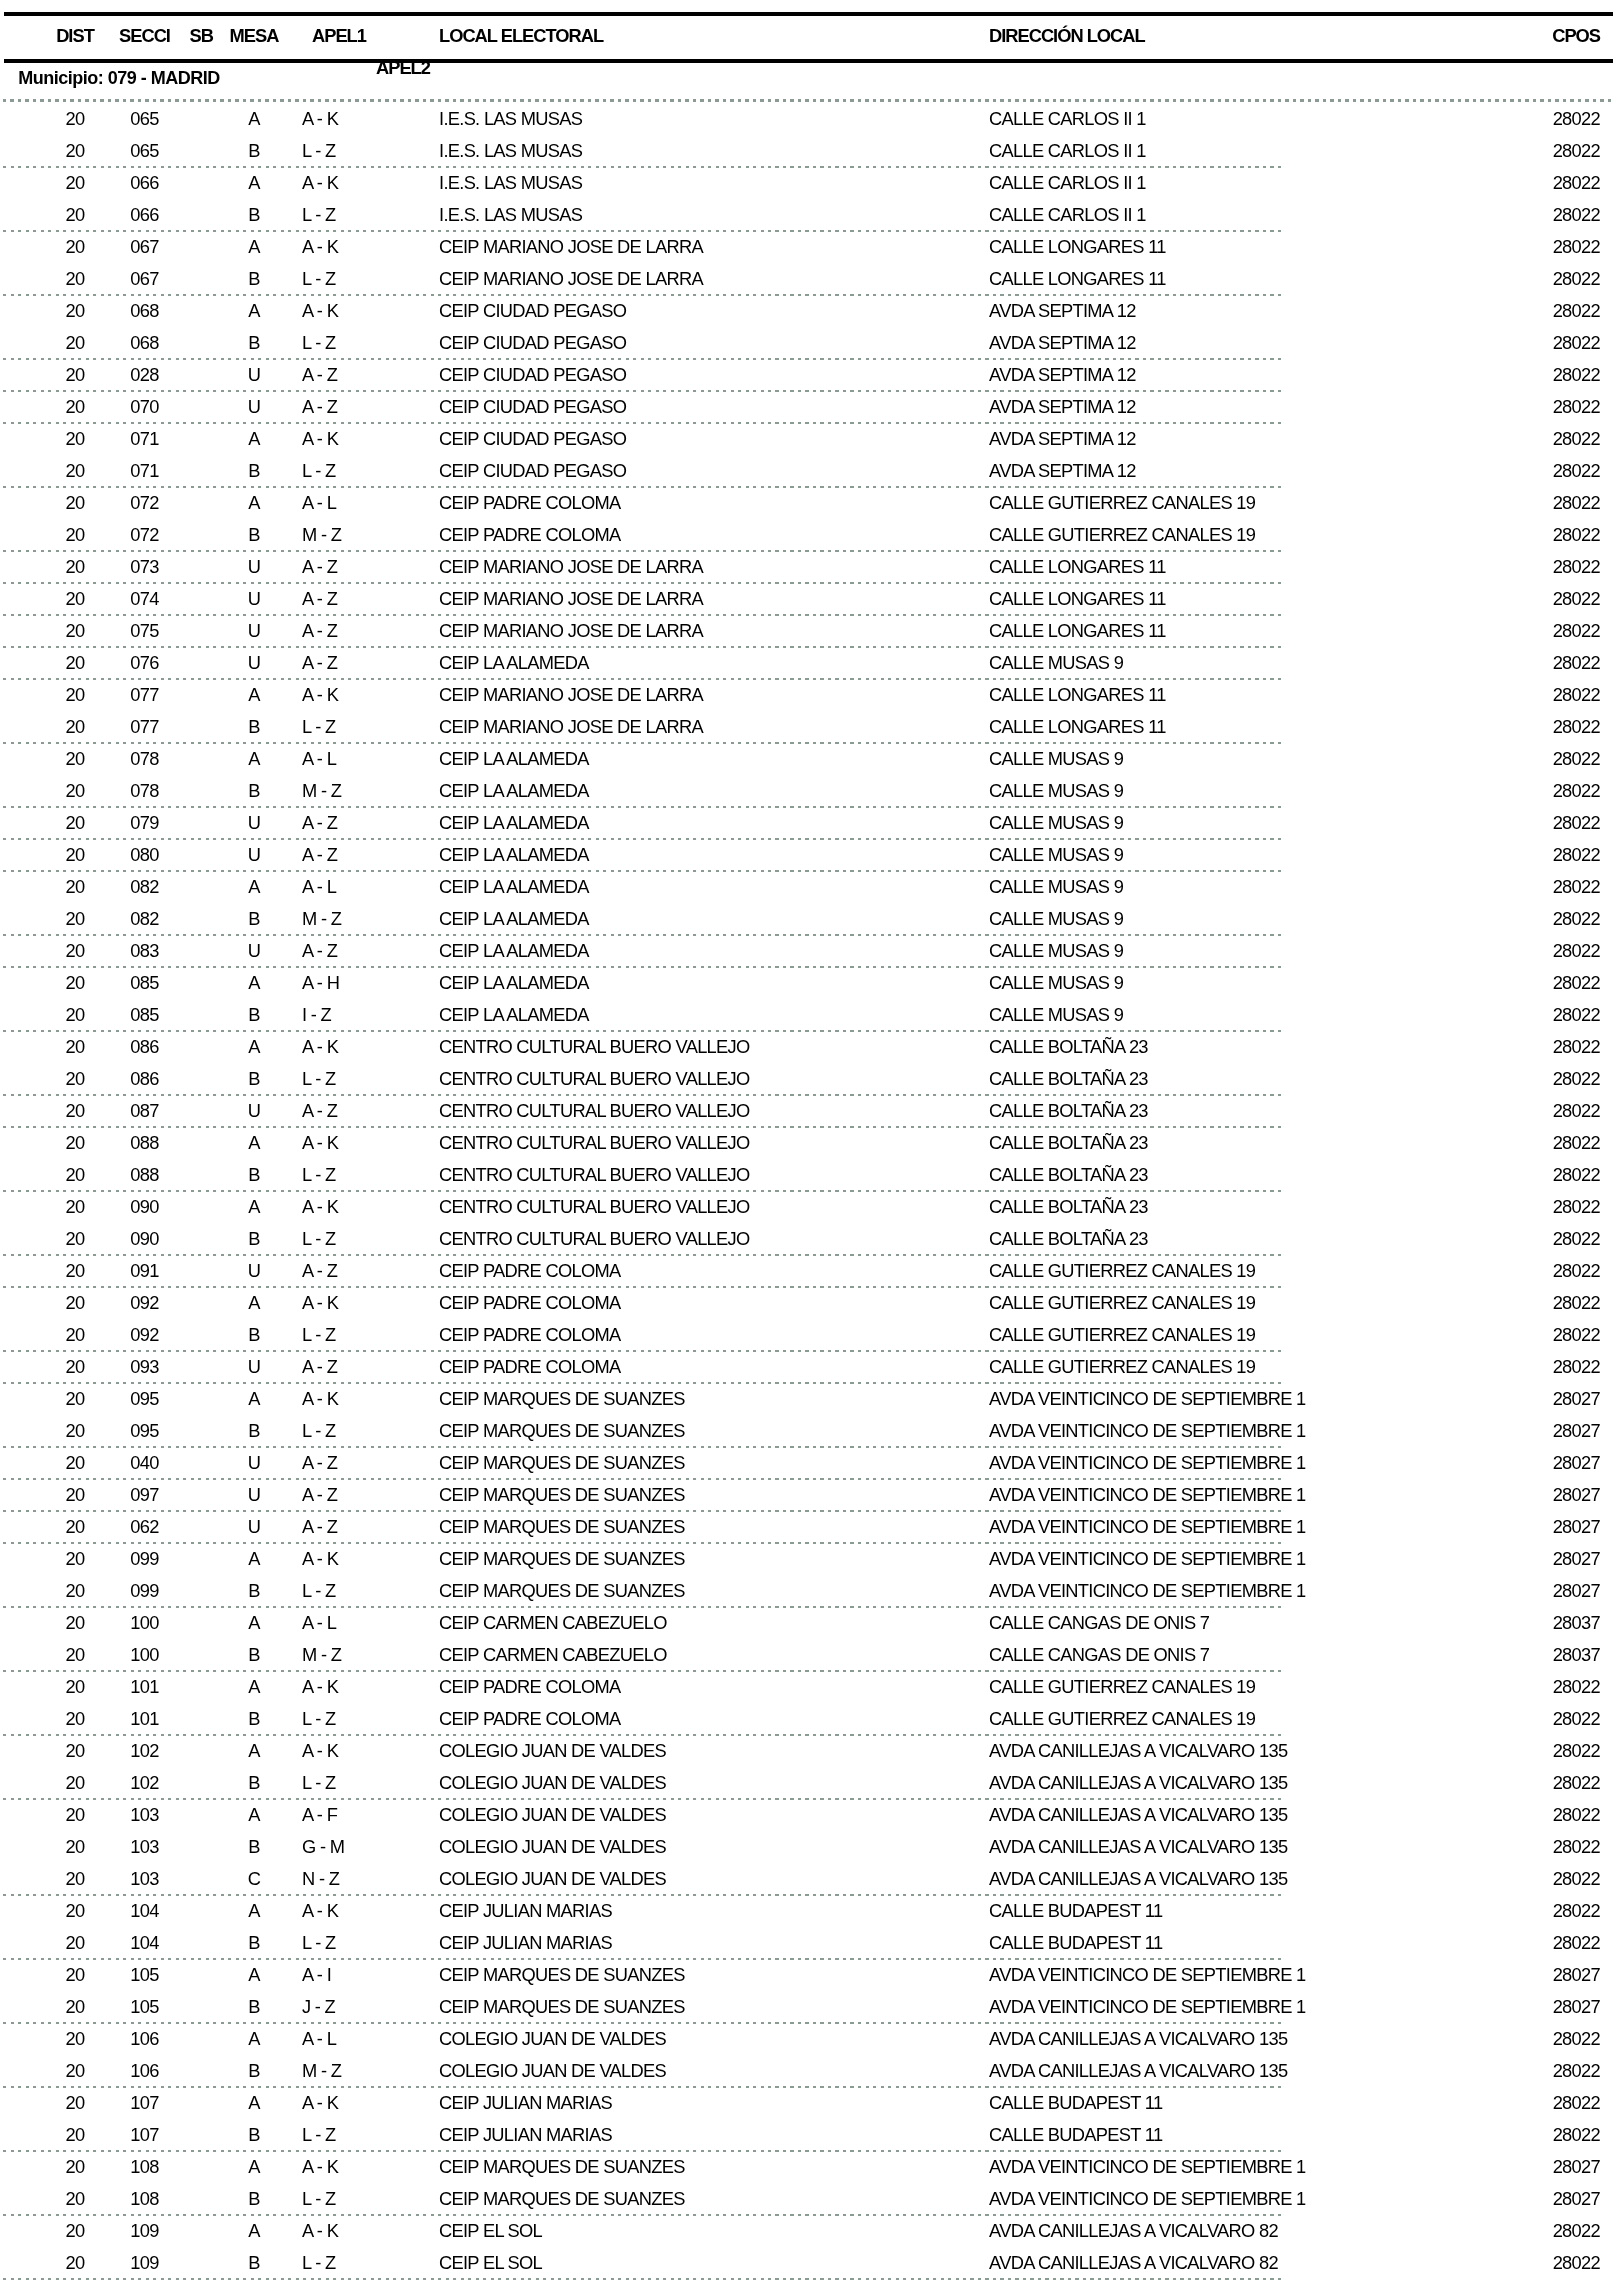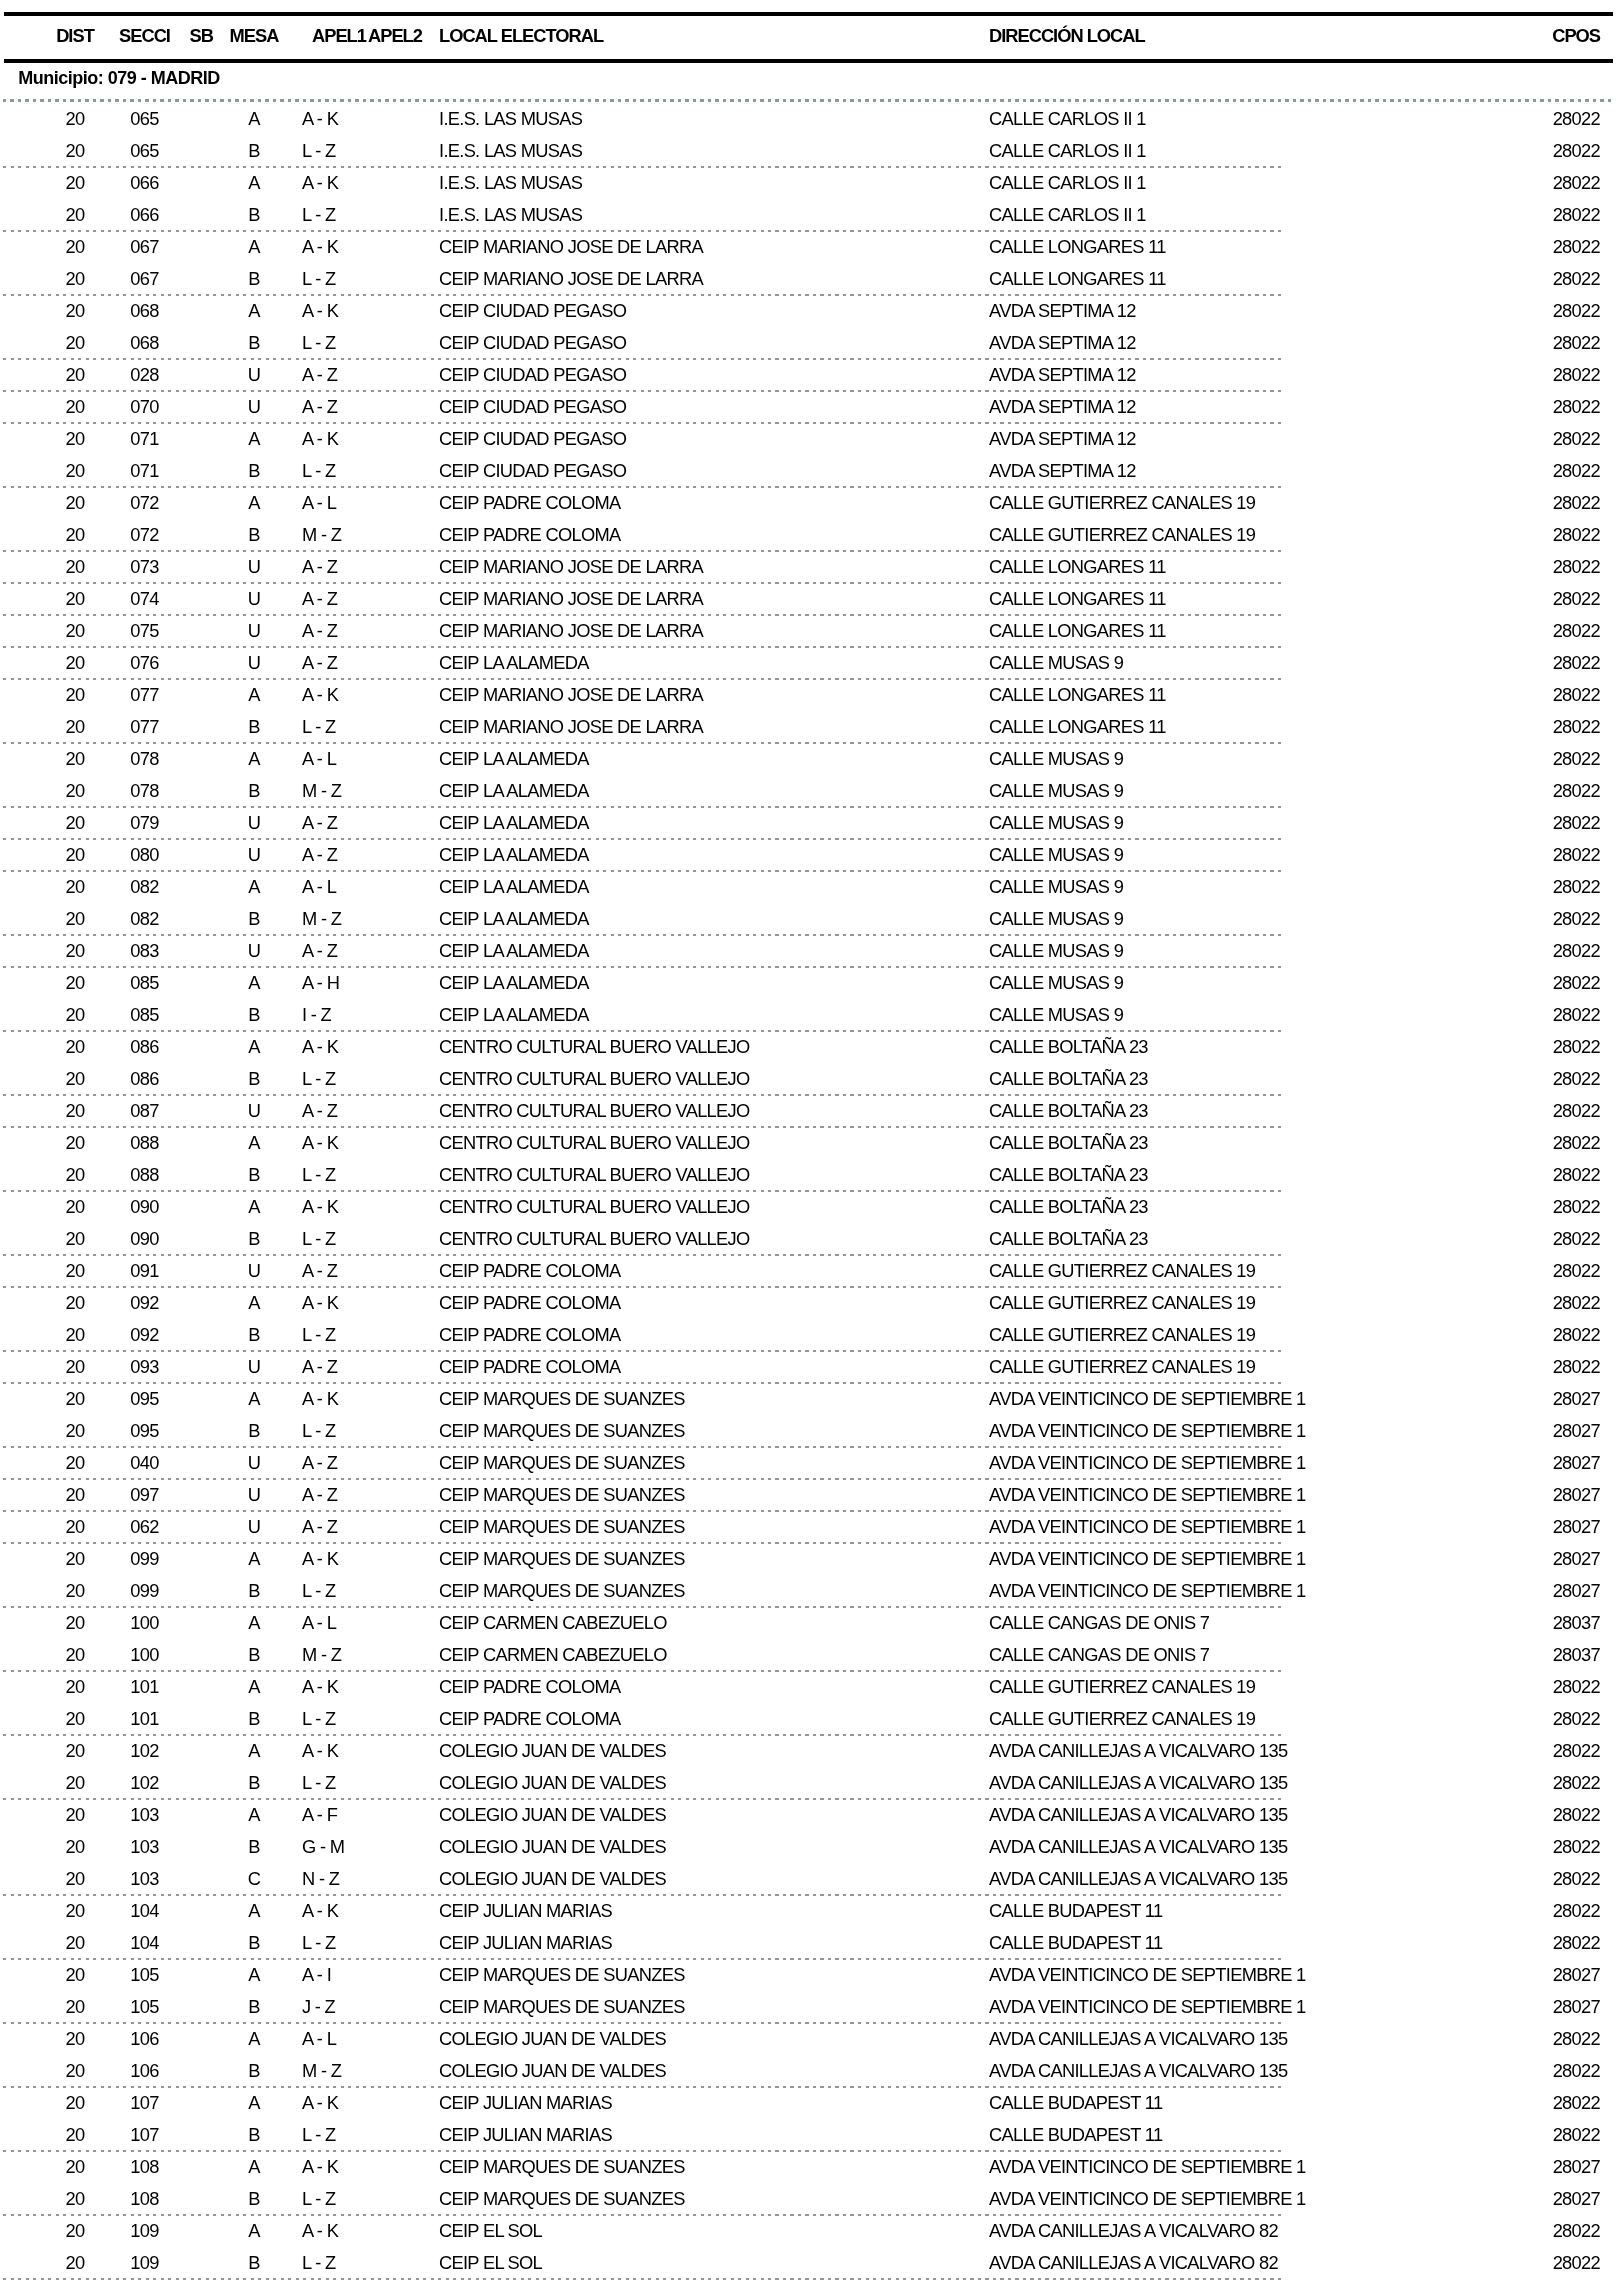--- a/index.html
+++ b/index.html
@@ -28,21 +28,21 @@
   .first-dotted{top:99px;}
   #rows{position:absolute;top:103px;left:0;width:1284px;}
   .row{position:relative;height:32px;font-size:18.3px;letter-spacing:-0.7px;white-space:nowrap;}
   .row span{position:absolute;top:0;line-height:32px;}
   .c-dist{left:41px;width:68px;text-align:center;}
   .c-secci{left:109px;width:71px;text-align:center;}
   .c-sb{left:189px;width:24.4px;text-align:center;}
   .c-mesa{left:224px;width:60px;text-align:center;}
   .c-apel{left:302px;}
   .h-apel1{left:312px;}
-  .h-apel2{left:368px;}
+  .h-apel2{left:376px;margin-top:32px;}
   .c-local{left:439px;}
   .c-dir{left:989px;}
   .c-cpos{left:1512px;width:88px;text-align:right;}
   .sep{position:relative;height:0;}
   .sep .sep-line{position:absolute;top:-1.4px;left:3.4px;right:3.4px;}
 </style>
 </head>
 <body>
 
 <div class="rule rule-top"></div>

